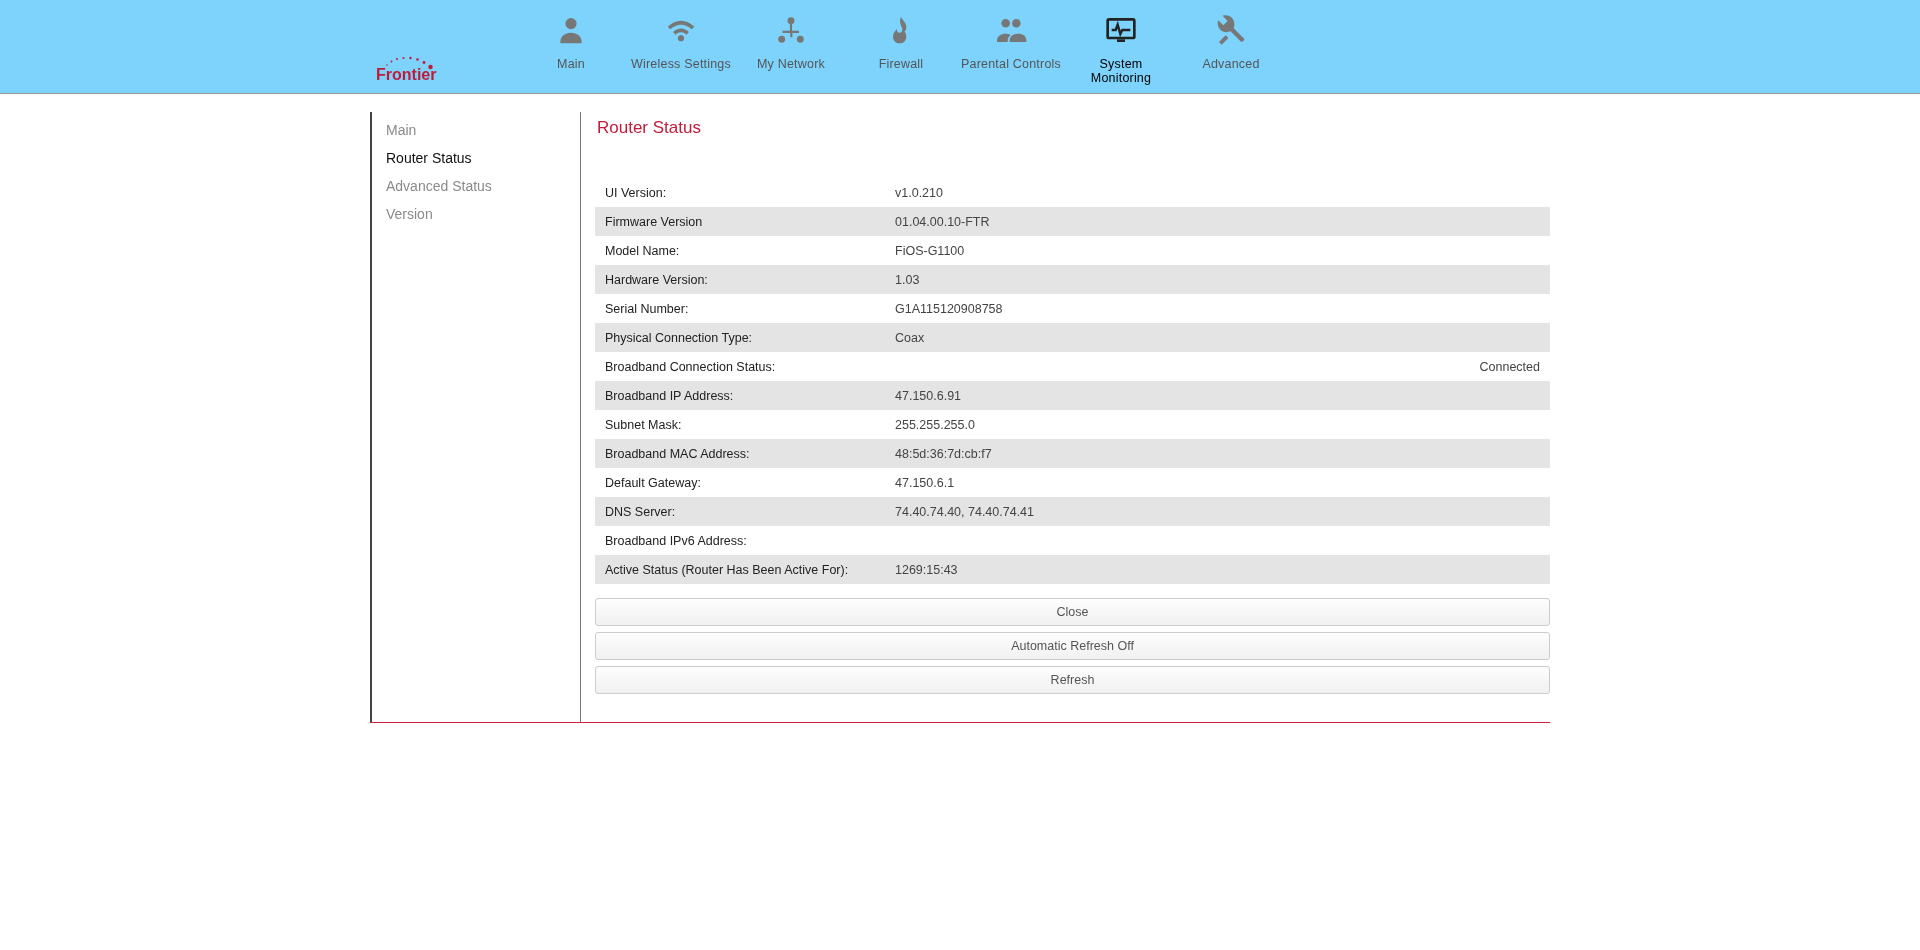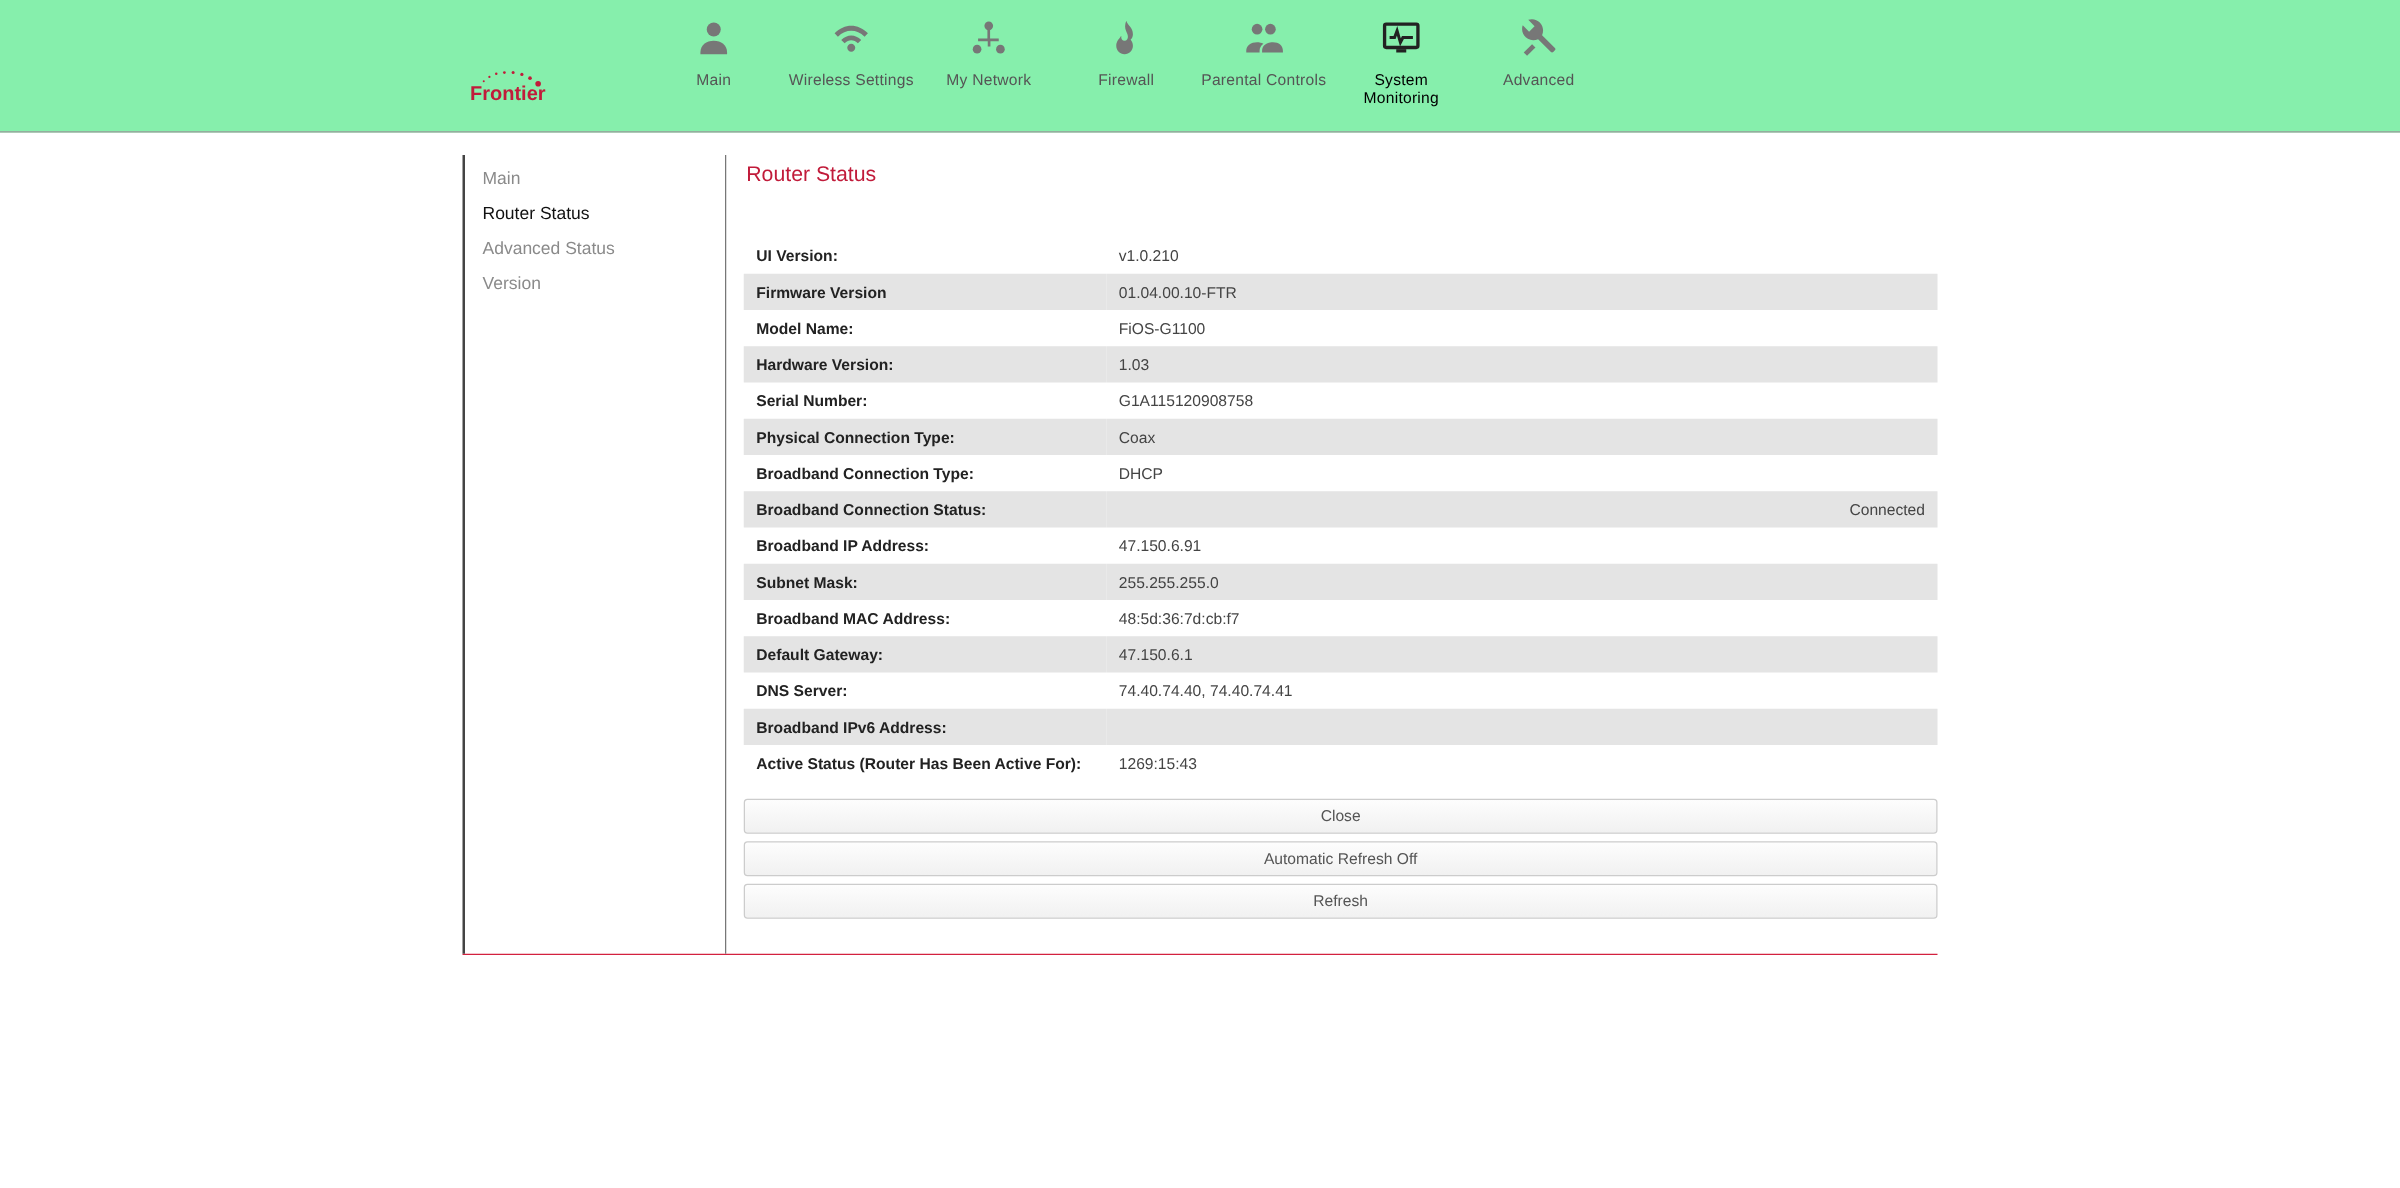--- a/index.html
+++ b/index.html
@@ -3,23 +3,23 @@
   <meta charset="utf-8">
   <style>
     * { margin: 0; padding: 0; box-sizing: border-box; }
     body {
       font-family: Arial, Helvetica, sans-serif;
       font-size: 13px;
       color: #333;
       background: #fff;
     }
     .top-bar {
-      background: #86efac;
+      background: #7dd3fc;
       border-bottom: 1px solid #999;
-      padding: 10px 0 20px;
+      padding: 10px 0 8px;
     }
     .top-inner {
       width: 1180px;
       margin: 0 auto;
       display: flex;
       align-items: flex-end;
     }
     .logo {
       width: 140px;
       padding-left: 6px;
@@ -82,21 +82,21 @@
       border-collapse: collapse;
     }
     .status-table tr { height: 29px; }
     .status-table tr:nth-child(even) td { background: #e4e4e4; }
     .status-table td {
       padding: 7px 10px 7px 10px;
       font-size: 12.5px;
       vertical-align: middle;
     }
     .status-table td.label {
-      font-weight: bold;
+      font-weight: normal;
       width: 290px;
       color: #222;
     }
     .status-table td.value { color: #444; }
     .status-connected { color: #3ca53c; text-align: right; }
 
     .btn-row {
       display: flex;
       justify-content: center;
       gap: 6px;
@@ -246,24 +246,20 @@
           </tr>
           <tr>
             <td class="label">Serial Number:</td>
             <td class="value">G1A115120908758</td>
           </tr>
           <tr>
             <td class="label">Physical Connection Type:</td>
             <td class="value">Coax</td>
           </tr>
           <tr>
-            <td class="label">Broadband Connection Type:</td>
-            <td class="value">DHCP</td>
-          </tr>
-          <tr>
             <td class="label">Broadband Connection Status:</td>
             <td class="value status-connected">Connected</td>
           </tr>
           <tr>
             <td class="label">Broadband IP Address:</td>
             <td class="value">47.150.6.91</td>
           </tr>
           <tr>
             <td class="label">Subnet Mask:</td>
             <td class="value">255.255.255.0</td>

